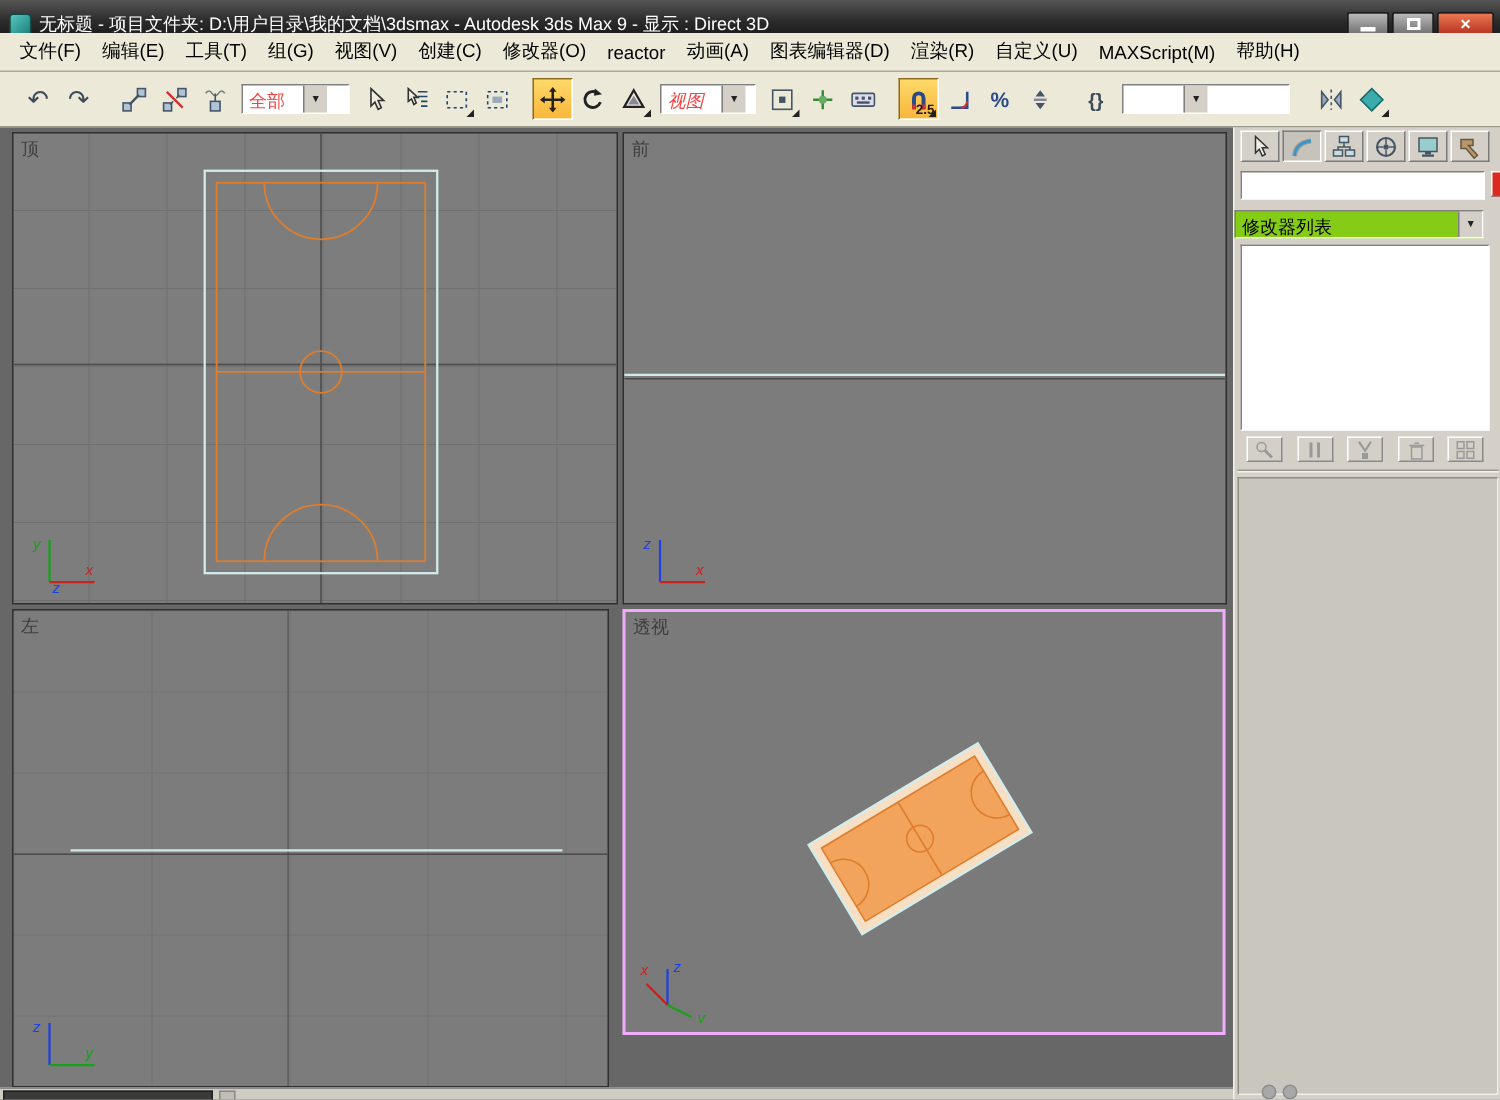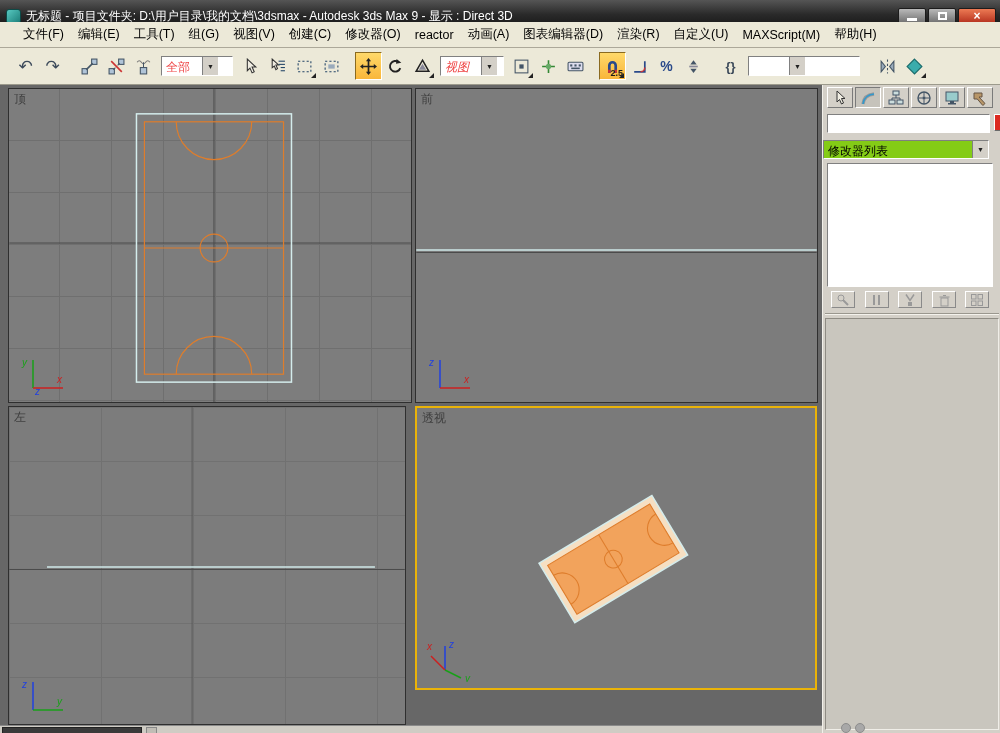--- a/index.html
+++ b/index.html
@@ -10,21 +10,21 @@
   .titlebar{position:absolute;left:0;top:0;width:1000px;height:22px;background:linear-gradient(#555 0%,#2a2a2a 45%,#101010 100%);display:flex;align-items:center;padding:16px 4px;color:#fff;}
   .app-icon{width:15px;height:15px;margin:0 5px 0 2px;border-radius:3px;background:linear-gradient(135deg,#57c8c0,#1b7d78);border:1px solid #0e4a47;flex:none;}
   .title-text{font-size:12px;white-space:nowrap;overflow:hidden;}
   .winbtns{margin-left:auto;display:flex;gap:2px;}
   .winbtn{width:28px;height:16px;border-radius:2px;border:1px solid #1c1c1c;display:flex;align-items:center;justify-content:center;background:linear-gradient(#b9b9b9,#6f6f6f);}
   .winbtn.close{background:linear-gradient(#ec7a54,#b5311e);width:38px;color:#fff;font-size:12px;font-weight:bold;line-height:1;}
   .glyph-min{width:10px;height:3px;background:#fff;margin-top:7px;}
   .glyph-max{width:9px;height:8px;border:2px solid #fff;}
 
   
-  .menubar{position:absolute;left:0;top:22px;width:1000px;height:26px;background:#ece9d8;border-bottom:1px solid #aca899;display:flex;align-items:center;padding-left:16px;}
+  .menubar{position:absolute;left:0;top:22px;width:1000px;height:26px;background:#ece9d8;border-bottom:1px solid #aca899;display:flex;align-items:center;padding-left:6px;}
   .menu-item{font-size:12.5px;color:#000;padding:4px 7px;cursor:default;}
 
   
   .toolbar{position:absolute;left:0;top:48px;width:1000px;height:37px;background:#ece9d8;border-bottom:1px solid #9c9a8c;display:flex;align-items:center;padding-left:12px;}
   .tbtn{position:relative;width:27px;height:28px;display:flex;align-items:center;justify-content:center;border:1px solid transparent;flex:none;}
   .tbtn.active{background:linear-gradient(#ffd96a,#f9b63a);border:1px solid;border-color:#8a6a20 #fff #fff #8a6a20;}
   .tbtn .uglyph{font-size:17px;color:#3c4a5a;line-height:1;}
   .flyout::after{content:"";position:absolute;right:1px;bottom:1px;width:0;height:0;border-left:5px solid transparent;border-bottom:5px solid #222;}
   .tgap{width:10px;flex:none;}
   .tcombo{height:20px;display:flex;flex:none;margin:0 4px;border:1px solid;border-color:#808080 #fff #fff #808080;background:#fff;}
@@ -32,21 +32,21 @@
   .combo-btn{width:16px;height:100%;background:#d4d0c8;border-left:1px solid #808080;display:flex;align-items:center;justify-content:center;font-size:7px;color:#222;}
   .snap-num{position:absolute;top:15px;right:2px;font-size:9px;font-weight:bold;color:#1a1a1a;}
 
   
   .workspace{position:absolute;left:0;top:85px;width:822px;height:648px;background:#676767;}
   .viewport{position:absolute;border:1px solid #2f2f2f;}
   .vp-label{position:absolute;left:5px;top:2px;font-size:12px;color:#3f3f3f;z-index:3;}
   .vp-top{left:8px;top:3px;width:404px;height:315px;background-color:#7d7d7d;background-image:linear-gradient(to right,#6f6f6f 1px,transparent 1px),linear-gradient(to bottom,#6f6f6f 1px,transparent 1px);background-size:52px 52px;background-position:-2px -1px;}
   .vp-front{left:415px;top:3px;width:403px;height:315px;background:#7c7c7c;}
   .vp-left{left:8px;top:321px;width:398px;height:319px;background-color:#7c7c7c;background-image:linear-gradient(to right,#717171 1px,transparent 1px),linear-gradient(to bottom,#717171 1px,transparent 1px);background-size:92px 54px;}
-  .vp-persp{left:415px;top:321px;width:402px;height:284px;background:#7a7a7a;border:2px solid #eab308;}
+  .vp-persp{left:415px;top:321px;width:402px;height:284px;background:#7a7a7a;border:2px solid #f0abfc;}
   .vp-svg{position:absolute;left:0;top:0;width:100%;height:100%;}
   .tripod{position:absolute;left:8px;bottom:6px;z-index:3;}
   .tripod text{font-size:10px;font-style:italic;}
 
   
   .bottom-strip{position:absolute;left:0;top:725px;width:822px;height:8px;background:#cfccc4;border-top:1px solid #8a8a8a;}
   .mini-listener{position:absolute;left:2px;top:1px;width:140px;height:7px;background:#3a3a3a;border:1px solid #222;}
   .strip-btn{position:absolute;left:146px;top:1px;width:11px;height:7px;background:#c0bdb5;border:1px solid #888;}
 
   

